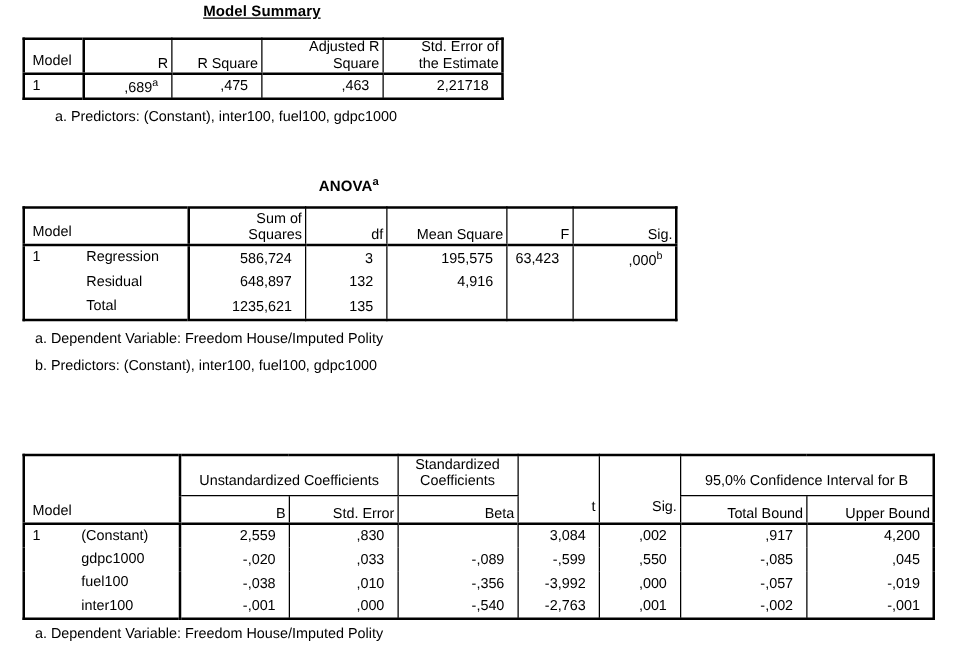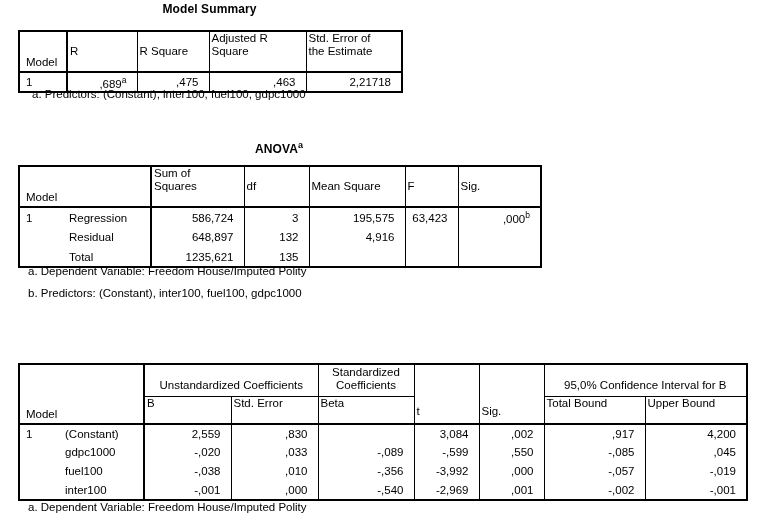--- a/index.html
+++ b/index.html
@@ -23,42 +23,42 @@
   }
   th, td {
     font-size:11.5px; font-weight:normal; overflow:hidden;
   }
   
   th + th, td + td, tr.h-sub th { border-left:1px solid #000; }
   .thick-left { border-left:2px solid #000 !important; }
 
   
   th { vertical-align:bottom; white-space:pre-line; line-height:13px; }
-  .col-h  { text-align:left; padding:0 2px 13px 2px; border-bottom:2px solid #000; }
+  .col-h  { text-align:right; padding:0 2px 0 2px; border-bottom:2px solid #000; }
   .stub-h { text-align:left;  padding:0 0 2px 6px;  border-bottom:2px solid #000; }
   .spanner{ text-align:center; padding:0 2px 4px 2px; border-bottom:1px solid #000;margin-top:23px; }
   th.full-h { border-bottom:2px solid #000; padding-bottom:5px; }
 
   
   td { vertical-align:middle; }
   td.num  { text-align:right; padding-right:10px; }
   td.stub { text-align:left; }
   .rownum { display:inline-block; padding-left:6px; vertical-align:middle; }
   .rowlabel { display:inline-block; vertical-align:middle; }
   #t2 .rownum { width:49px; }
   #t3 .rownum { width:45px; }
   sup { font-size:8.5px; }
 
   .footnote { position:absolute; font-size:11.5px; white-space:nowrap; }
 
   
-  #t1-title { left:18px; top:2px;   width:383px; }
+  #t1-title { left:18px; top:2px;   width:383px;text-decoration:underline; }
   #t1       { left:18px; top:30px;  width:383px; }
   #t1 tr.h  { height:28px; }  #t1 tr.d { height:20px; }
-  #t1-fn    { left:32px; top:88px;text-align:right; }
+  #t1-fn    { left:44px; top:88px;text-align:right; }
 
   #t2-title { left:18px; top:140px; width:522px; }
   #t2       { left:18px; top:165px; width:522px; }
   #t2 tr.h  { height:30px; }  #t2 tr.d { height:20px; }
   #t2-fn-a  { left:28px; top:265px; }
   #t2-fn-b  { left:28px; top:287px; }
 
   #t3-title { left:18px; top:339px; width:728px; }
   #t3       { left:18px; top:363px; width:728px; }
   #t3 tr.h-span { height:32px; } #t3 tr.h-sub { height:23px; } #t3 tr.d { height:19px;padding-left:44px; }
@@ -209,21 +209,21 @@
       <td class="num">-3,992</td>
       <td class="num">,000</td>
       <td class="num">-,057</td>
       <td class="num">-,019</td>
     </tr>
     <tr class="d">
       <td class="stub"><span class="rownum"></span><span class="rowlabel">inter100</span></td>
       <td class="num thick-left">-,001</td>
       <td class="num">,000</td>
       <td class="num">-,540</td>
-      <td class="num">-2,969</td>
+      <td class="num">-2,763</td>
       <td class="num">,001</td>
       <td class="num">-,002</td>
       <td class="num">-,001</td>
     </tr>
   </tbody>
     </table>
 
   <div class="footnote" id="t3-fn">a. Dependent Variable: Freedom House/Imputed Polity</div>
 
 </div>

